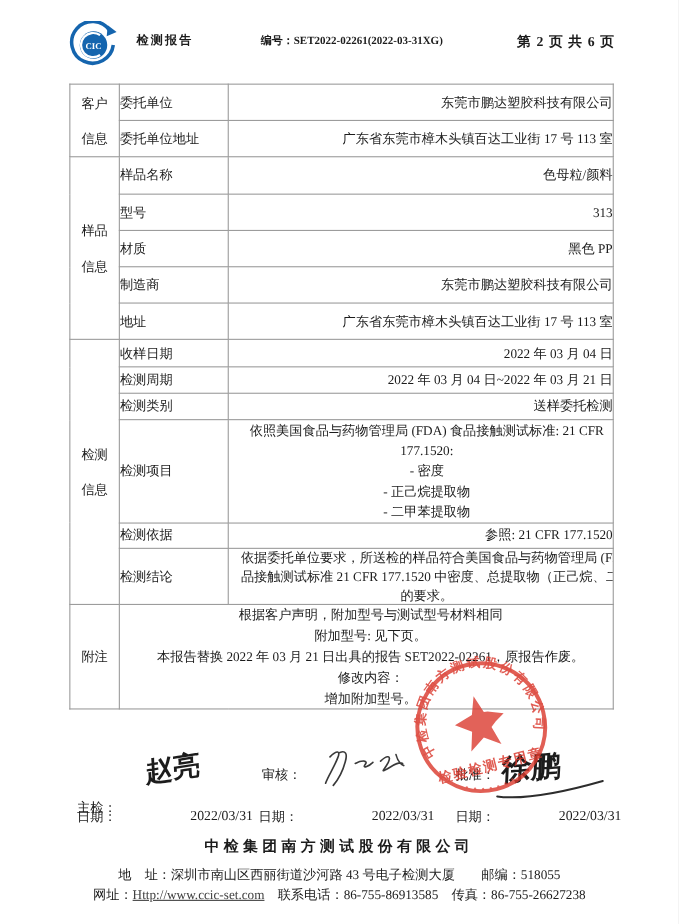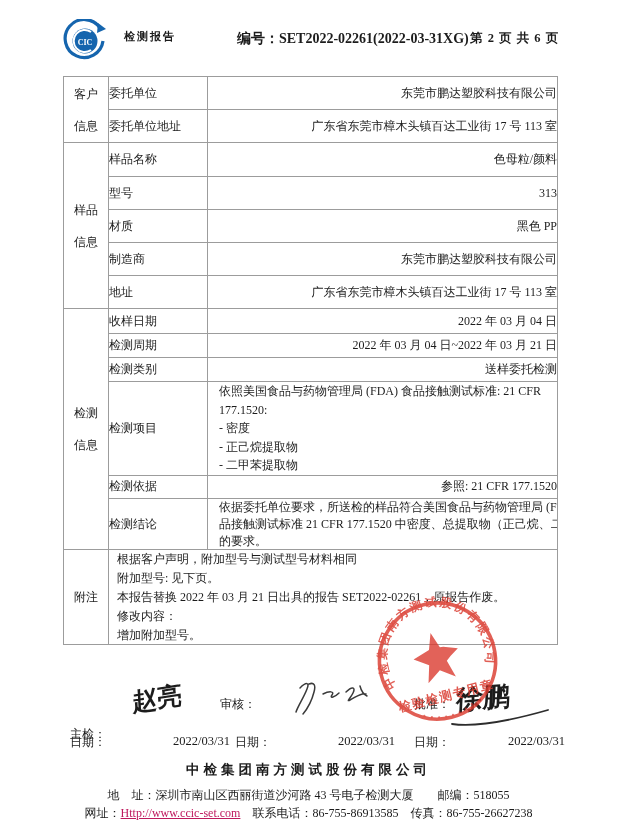--- a/index.html
+++ b/index.html
@@ -5,49 +5,49 @@
   html,body{margin:0;padding:0;background:#e8e8e8;}
   .page{
     position:relative;width:617px;height:840px;background:#ffffff;
     margin:0 auto;overflow:hidden;
     font-family:"Liberation Serif","DejaVu Serif",serif;
     color:#1c1c1c;
   }
   .abs{position:absolute;}
   
   .hdr-title{left:124px;top:29px;font-size:11px;font-weight:bold;letter-spacing:2px;}
-  .hdr-no{left:237px;top:30px;font-size:14px;font-weight:bold;}
+  .hdr-no{left:237px;top:30px;font-size:10px;font-weight:bold;}
   .hdr-page{left:470px;top:30px;font-size:12.5px;font-weight:bold;letter-spacing:1px;}
   
   table.report{
     position:absolute;left:63px;top:76px;width:494px;
     border-collapse:collapse;table-layout:fixed;
     font-size:12px;
   }
   table.report td{
     border:1px solid #9c9c9c;
     padding:0;vertical-align:middle;
     overflow:hidden;white-space:nowrap;margin-top:44px;
   }
   td.sec{text-align:center;line-height:32px;}
   td.field{padding-left:10px;}
   td.value{padding-left:11px;text-align:right;}
-  td.multiline{vertical-align:middle;}
+  td.multiline{vertical-align:middle;text-align:center;}
   .ln{line-height:18.6px;padding-left:11px;white-space:nowrap;}
   .ln-sm{line-height:16.8px;padding-left:11px;white-space:nowrap;}
   .note-ln{line-height:18.8px;padding-left:8px;white-space:nowrap;}
   
   .sig-label{font-size:12px;}
   .sig-name{font-size:25px;font-weight:600;white-space:nowrap;}
   .date-val{font-size:12.5px;margin-left:25px;}
   
   .ft-company{left:0;right:0;top:761px;text-align:center;font-size:13.5px;font-weight:bold;letter-spacing:4px;}
   .ft-line2{left:0;right:0;top:787px;text-align:center;font-size:12px;}
   .ft-line3{left:0;right:0;top:805px;text-align:center;font-size:12px;}
-  .url{color:#be185d;text-decoration:underline;cursor:pointer;}
+  .url{color:#404040;text-decoration:underline;cursor:pointer;}
   
   .stamp{left:374px;top:597px;width:128px;height:132px;transform:rotate(-14deg);opacity:.88;}
 </style>
 </head>
 <body>
 
 <div class="page">
 
   <svg class="abs" style="left:62px;top:19px;" width="46" height="44" viewBox="0 0 46 44">
     <path d="M 38,9 A 19 19 0 1 0 41,22" fill="none" stroke="#1565ae" stroke-width="3.2"></path>
@@ -157,21 +157,21 @@
         <div class="note-ln">修改内容：</div>
         <div class="note-ln">增加附加型号。</div>
       </td>
     </tr>
   </tbody>
     </table>
 
   <div class="abs sig-label" style="left:70px;top:726px;text-align:center;">主检：</div>
   <div class="abs sig-name" style="left:132px;top:682px;transform:rotate(-9deg) skewX(-6deg);">赵亮</div>
 
-  <div class="abs sig-label" style="left:220px;top:696px;">审核：</div>
+  <div class="abs sig-label" style="left:238px;top:696px;">审核：</div>
   <svg class="abs" style="left:290px;top:680px;" width="86" height="38" viewBox="0 0 86 38">
     <path d="M10,8 C16,2 20,2 17,9 C14,17 8,26 6,32 M19,4 C24,2 26,5 24,12 C22,20 18,28 13,34
              M33,14 C39,11 45,11 42,15 C39,19 45,17 49,13
              M56,12 C62,6 66,7 63,13 C60,19 56,22 60,20 C66,17 72,12 76,14 M70,6 C71,10 73,14 77,16" fill="none" stroke="#3a3a3a" stroke-width="1.5" stroke-linecap="round"></path>
   </svg>
 
   <div class="abs sig-label" style="left:414px;top:696px;text-align:right;">批准：</div>
   <div class="abs sig-name" style="left:456px;top:680px;font-size:27px;transform:rotate(-5deg) skewX(-8deg);">徐鹏</div>
   <svg class="abs" style="left:450px;top:706px;" width="100" height="22" viewBox="0 0 100 22">
     <path d="M2,18 C30,22 70,12 98,4" fill="none" stroke="#2d2d2d" stroke-width="1.8" stroke-linecap="round"></path>

